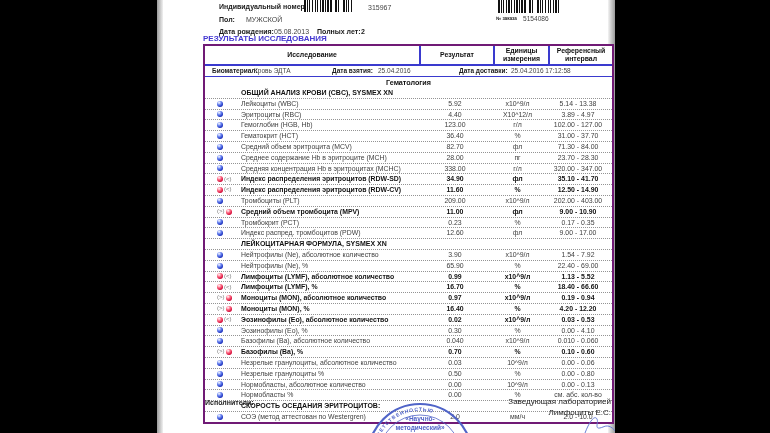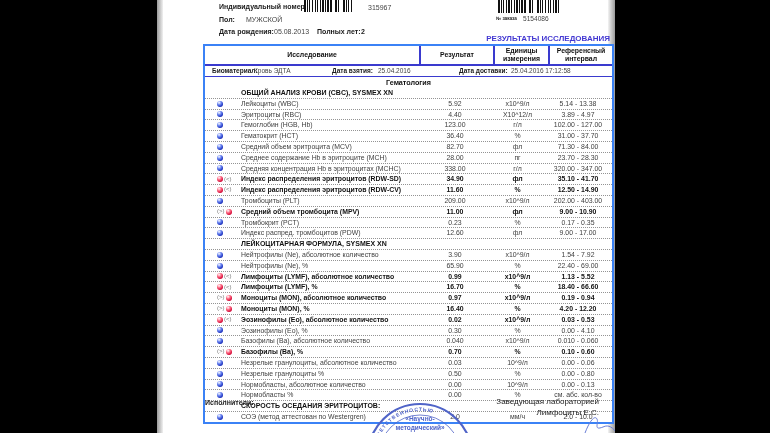--- a/index.html
+++ b/index.html
@@ -5,23 +5,23 @@
   html,body{margin:0;padding:0;width:770px;height:433px;background:#000;overflow:hidden;
             font-family:"Liberation Sans","DejaVu Sans",sans-serif;}
   .page{position:absolute;left:157px;top:0;width:458px;height:433px;background:#fff;overflow:hidden;}
   .edge{position:absolute;top:0;height:433px;}
   .edge.l{left:0;width:6px;background:linear-gradient(90deg,#9a9a9a,#f1f1f1);}
   .edge.r{right:0;width:7px;background:linear-gradient(90deg,#f4f4f4,#9a9a9a);}
   .abs{position:absolute;white-space:nowrap;}
   .lbl{font-weight:bold;font-size:7px;color:#1a1a1a;}
   .val{font-size:7px;color:#444;}
   .barcode{background:repeating-linear-gradient(90deg,#111 0,#111 1.6px,#fff 1.6px,#fff 2.7px,#111 2.7px,#111 4.2px,#fff 4.2px,#fff 5.4px,#111 5.4px,#111 6px,#fff 6px,#fff 7.8px);}
-  .doc-title{font-weight:bold;font-size:8px;color:#4338d2;text-align:right;}
+  .doc-title{font-weight:bold;font-size:8px;color:#4338d2;text-align:left;}
   
-  .rtable{position:absolute;left:46px;top:44px;width:407px;border:2px solid #3b82f6;background:#fff;}
+  .rtable{position:absolute;left:46px;top:44px;width:407px;border:2px solid #701a75;background:#fff;}
   .thead{display:flex;height:18px;border-bottom:2px solid #3a3ace;}
   .th{display:flex;align-items:center;justify-content:center;text-align:center;
       font-weight:bold;font-size:6.9px;line-height:7.6px;color:#111;border-right:2px solid #3a3ace;}
   .th:last-child{border-right:none;}
   .th.c0{width:214px;}.th.c1{width:72px;}.th.c2{width:53px;}.th.c3{flex:1;}
   .meta{position:relative;height:10px;border-bottom:1px solid #3a3ace;font-size:6.5px;}
   .meta .abs{top:1px;}
   .group{height:11px;text-align:center;font-weight:bold;font-size:7.2px;color:#111;line-height:11px;}
   .rows{}
   .trow{display:flex;height:9.8px;line-height:9.3px;border-bottom:1px dotted #939393;font-size:6.9px;color:#3d3d3d;}
@@ -354,21 +354,21 @@
           <div class="cell name">СОЭ (метод аттестован по Westergren)</div>
           <div class="cell res">2.0</div>
           <div class="cell unit">мм/ч</div>
           <div class="cell ref">2.0 - 10.0</div>
         </div>
       </div>
   </div>
 
   <span class="abs lbl" style="left:48px;top:399px">Исполнители:</span>
 
-  <div class="abs sig-block" style="right:16px;top:396px">
+  <div class="abs sig-block" style="right:4px;top:396px">
     <div>Заведующая лабораторией</div>
     <div>Лимфоциты Е.С.</div>
   </div>
 
   <svg class="stamp-svg" width="110" height="110" viewBox="0 0 110 110">
     <circle cx="55" cy="55" r="52" fill="none" stroke="#5064c8" stroke-width="2.2"></circle>
     <circle cx="55" cy="55" r="41" fill="none" stroke="#5064c8" stroke-width="0.8"></circle>
     <path id="arcTop" d="M 10,55 A 45,45 0 0 1 100,55" fill="none"></path>
     <text font-size="5" fill="#5064c8" font-weight="bold" letter-spacing="1">
       <textPath href="#arcTop" startOffset="8%" id="stamp-rim">ОТВЕТСТВЕННОСТЬЮ</textPath>

